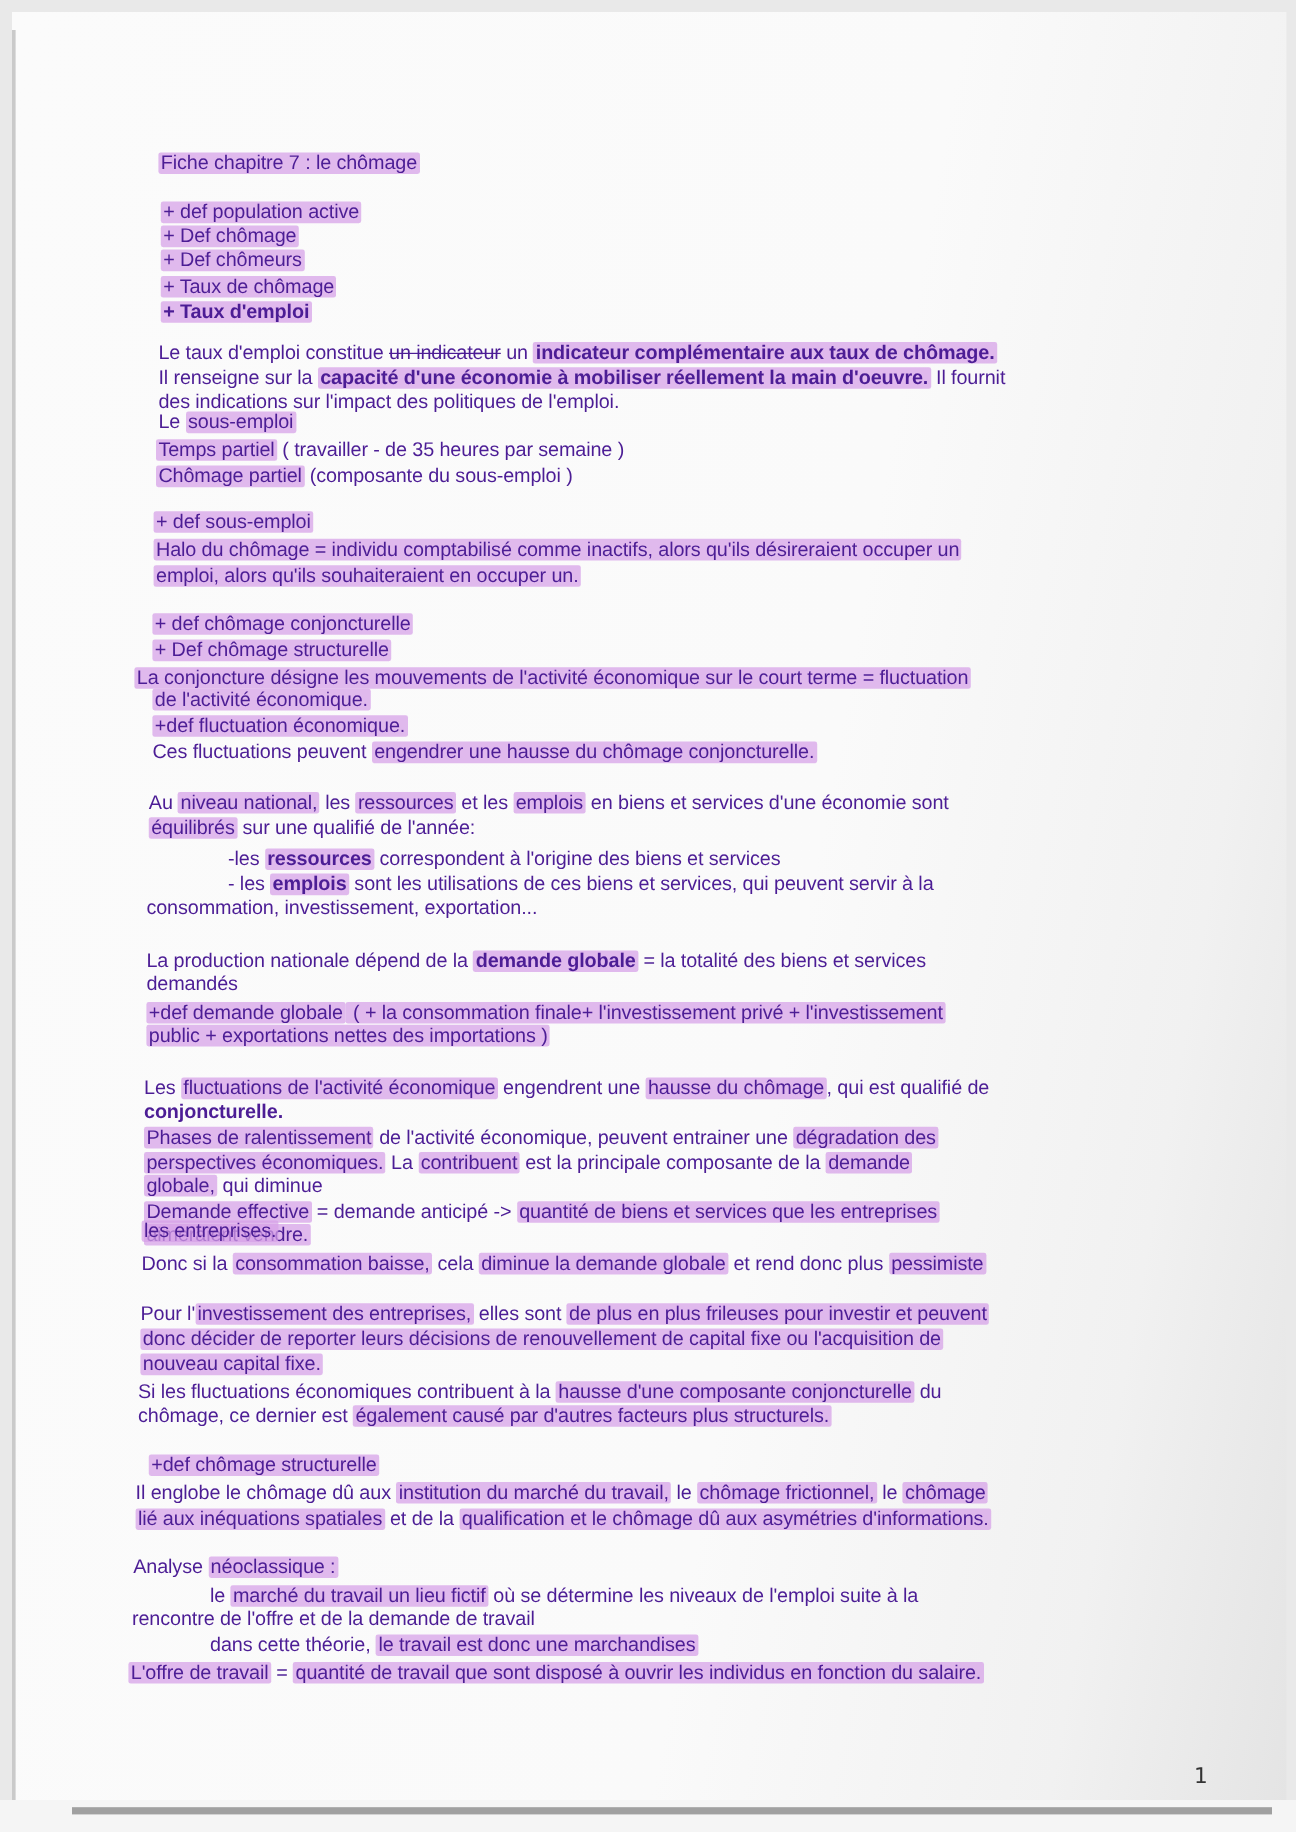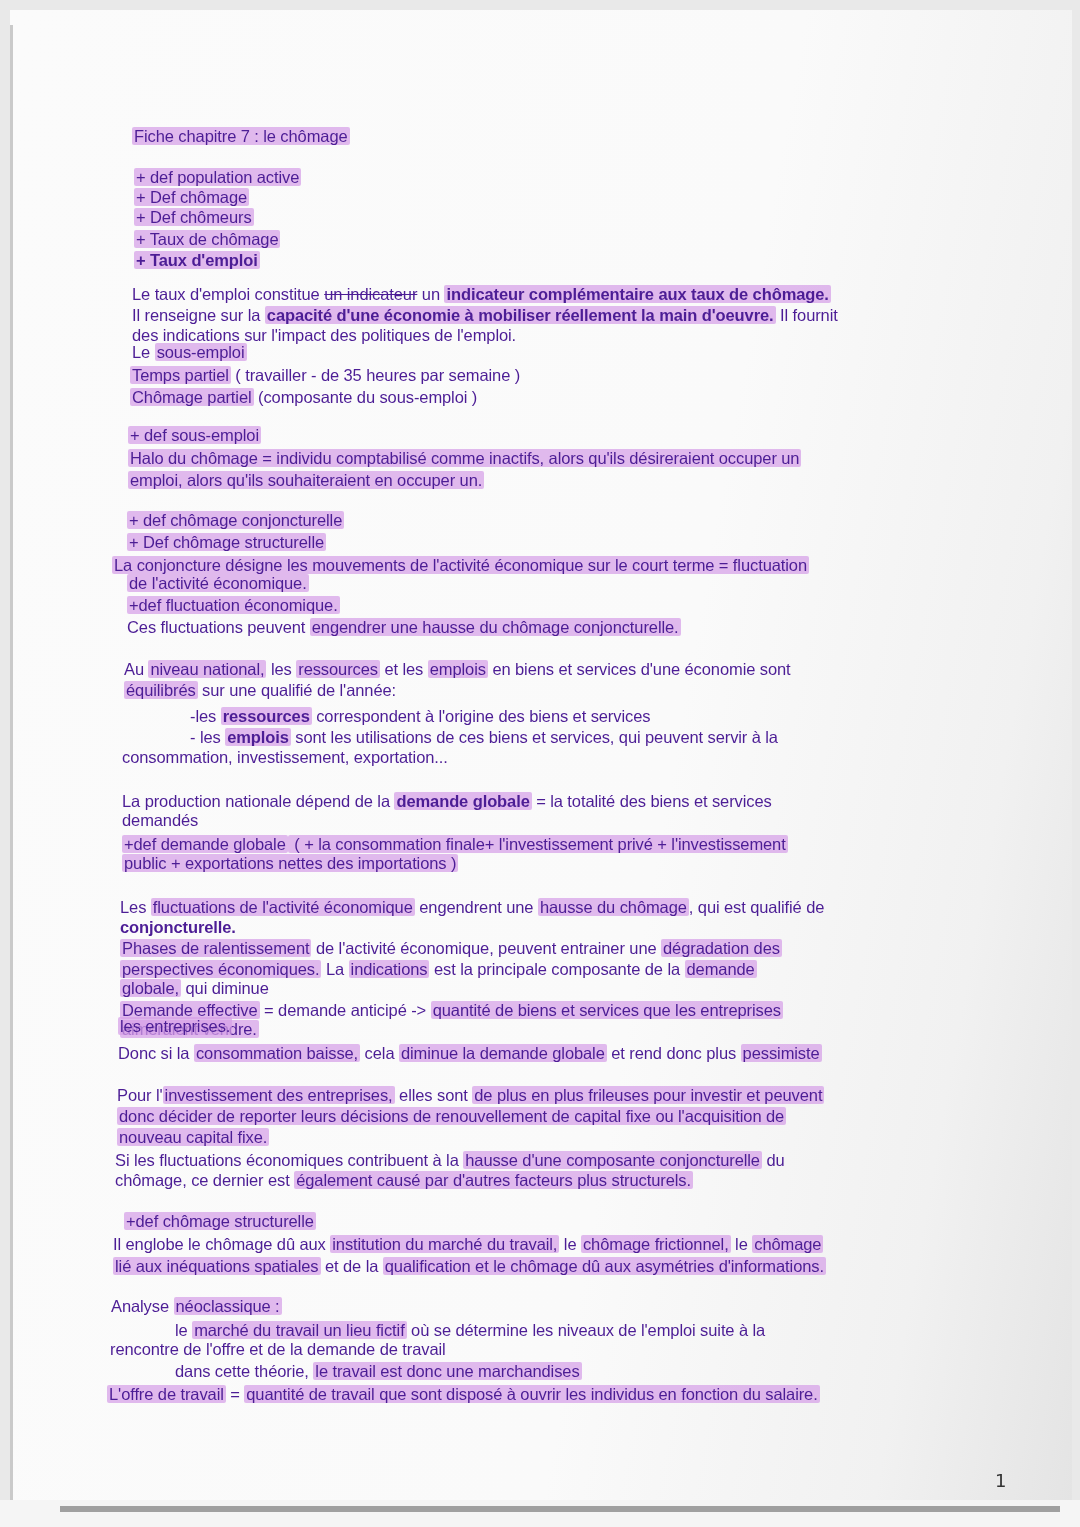--- a/index.html
+++ b/index.html
@@ -61,21 +61,21 @@
   <div class="line" style="left:122px;top:747px;"><span>consommation, investissement, exportation...</span></div>
 
   <div class="line" style="left:122px;top:791px;"><span>La production nationale dépend de la </span><span class="hl b">demande globale</span><span> = la totalité des biens et services</span></div>
   <div class="line" style="left:122px;top:810px;"><span>demandés</span></div>
   <div class="line" style="left:122px;top:834px;"><span class="hl">+def demande globale</span><span class="hl"> ( + la consommation finale+ l'investissement privé + l'investissement</span></div>
   <div class="line" style="left:122px;top:853px;"><span class="hl">public + exportations nettes des importations )</span></div>
 
   <div class="line" style="left:120px;top:897px;"><span>Les </span><span class="hl">fluctuations de l'activité économique</span><span> engendrent une </span><span class="hl">hausse du chômage</span><span>, qui est qualifié de</span></div>
   <div class="line b" style="left:120px;top:917px;"><span>conjoncturelle.</span></div>
   <div class="line" style="left:120px;top:938px;"><span class="hl">Phases de ralentissement</span><span> de l'activité économique, peuvent entrainer une </span><span class="hl">dégradation des</span></div>
-  <div class="line" style="left:120px;top:959px;"><span class="hl">perspectives économiques.</span><span> La </span><span class="hl">indications</span><span> est la principale composante de la </span><span class="hl">demande</span></div>
+  <div class="line" style="left:120px;top:959px;"><span class="hl">perspectives économiques.</span><span> La </span><span class="hl">contribuent</span><span> est la principale composante de la </span><span class="hl">demande</span></div>
   <div class="line" style="left:120px;top:978px;"><span class="hl">globale,</span><span> qui diminue</span></div>
   <div class="line" style="left:120px;top:1000px;"><span class="hl">Demande effective</span><span> = demande anticipé -&gt; </span><span class="hl">quantité de biens et services que les entreprises</span></div>
   <div class="line" style="left:120px;top:1019px;"><span class="hl">aimeraient vendre.</span></div>
   <div class="line" style="left:118px;top:1043px;"><span>Donc si la </span><span class="hl">consommation baisse,</span><span> cela </span><span class="hl">diminue la demande globale</span><span> et rend donc plus </span><span class="hl">pessimiste</span></div>
   <div class="line" style="left:118px;top:1016px;"><span class="hl">les entreprises.</span></div>
   <div class="line" style="left:117px;top:1085px;"><span>Pour l'</span><span class="hl">investissement des entreprises,</span><span> elles sont </span><span class="hl">de plus en plus frileuses pour investir et peuvent</span></div>
   <div class="line" style="left:117px;top:1106px;"><span class="hl">donc décider de reporter leurs décisions de renouvellement de capital fixe ou l'acquisition de</span></div>
   <div class="line" style="left:117px;top:1127px;"><span class="hl">nouveau capital fixe.</span></div>
   <div class="line" style="left:115px;top:1150px;"><span>Si les fluctuations économiques contribuent à la </span><span class="hl">hausse d'une composante conjoncturelle</span><span> du</span></div>
   <div class="line" style="left:115px;top:1170px;"><span>chômage, ce dernier est </span><span class="hl">également causé par d'autres facteurs plus structurels.</span></div>

